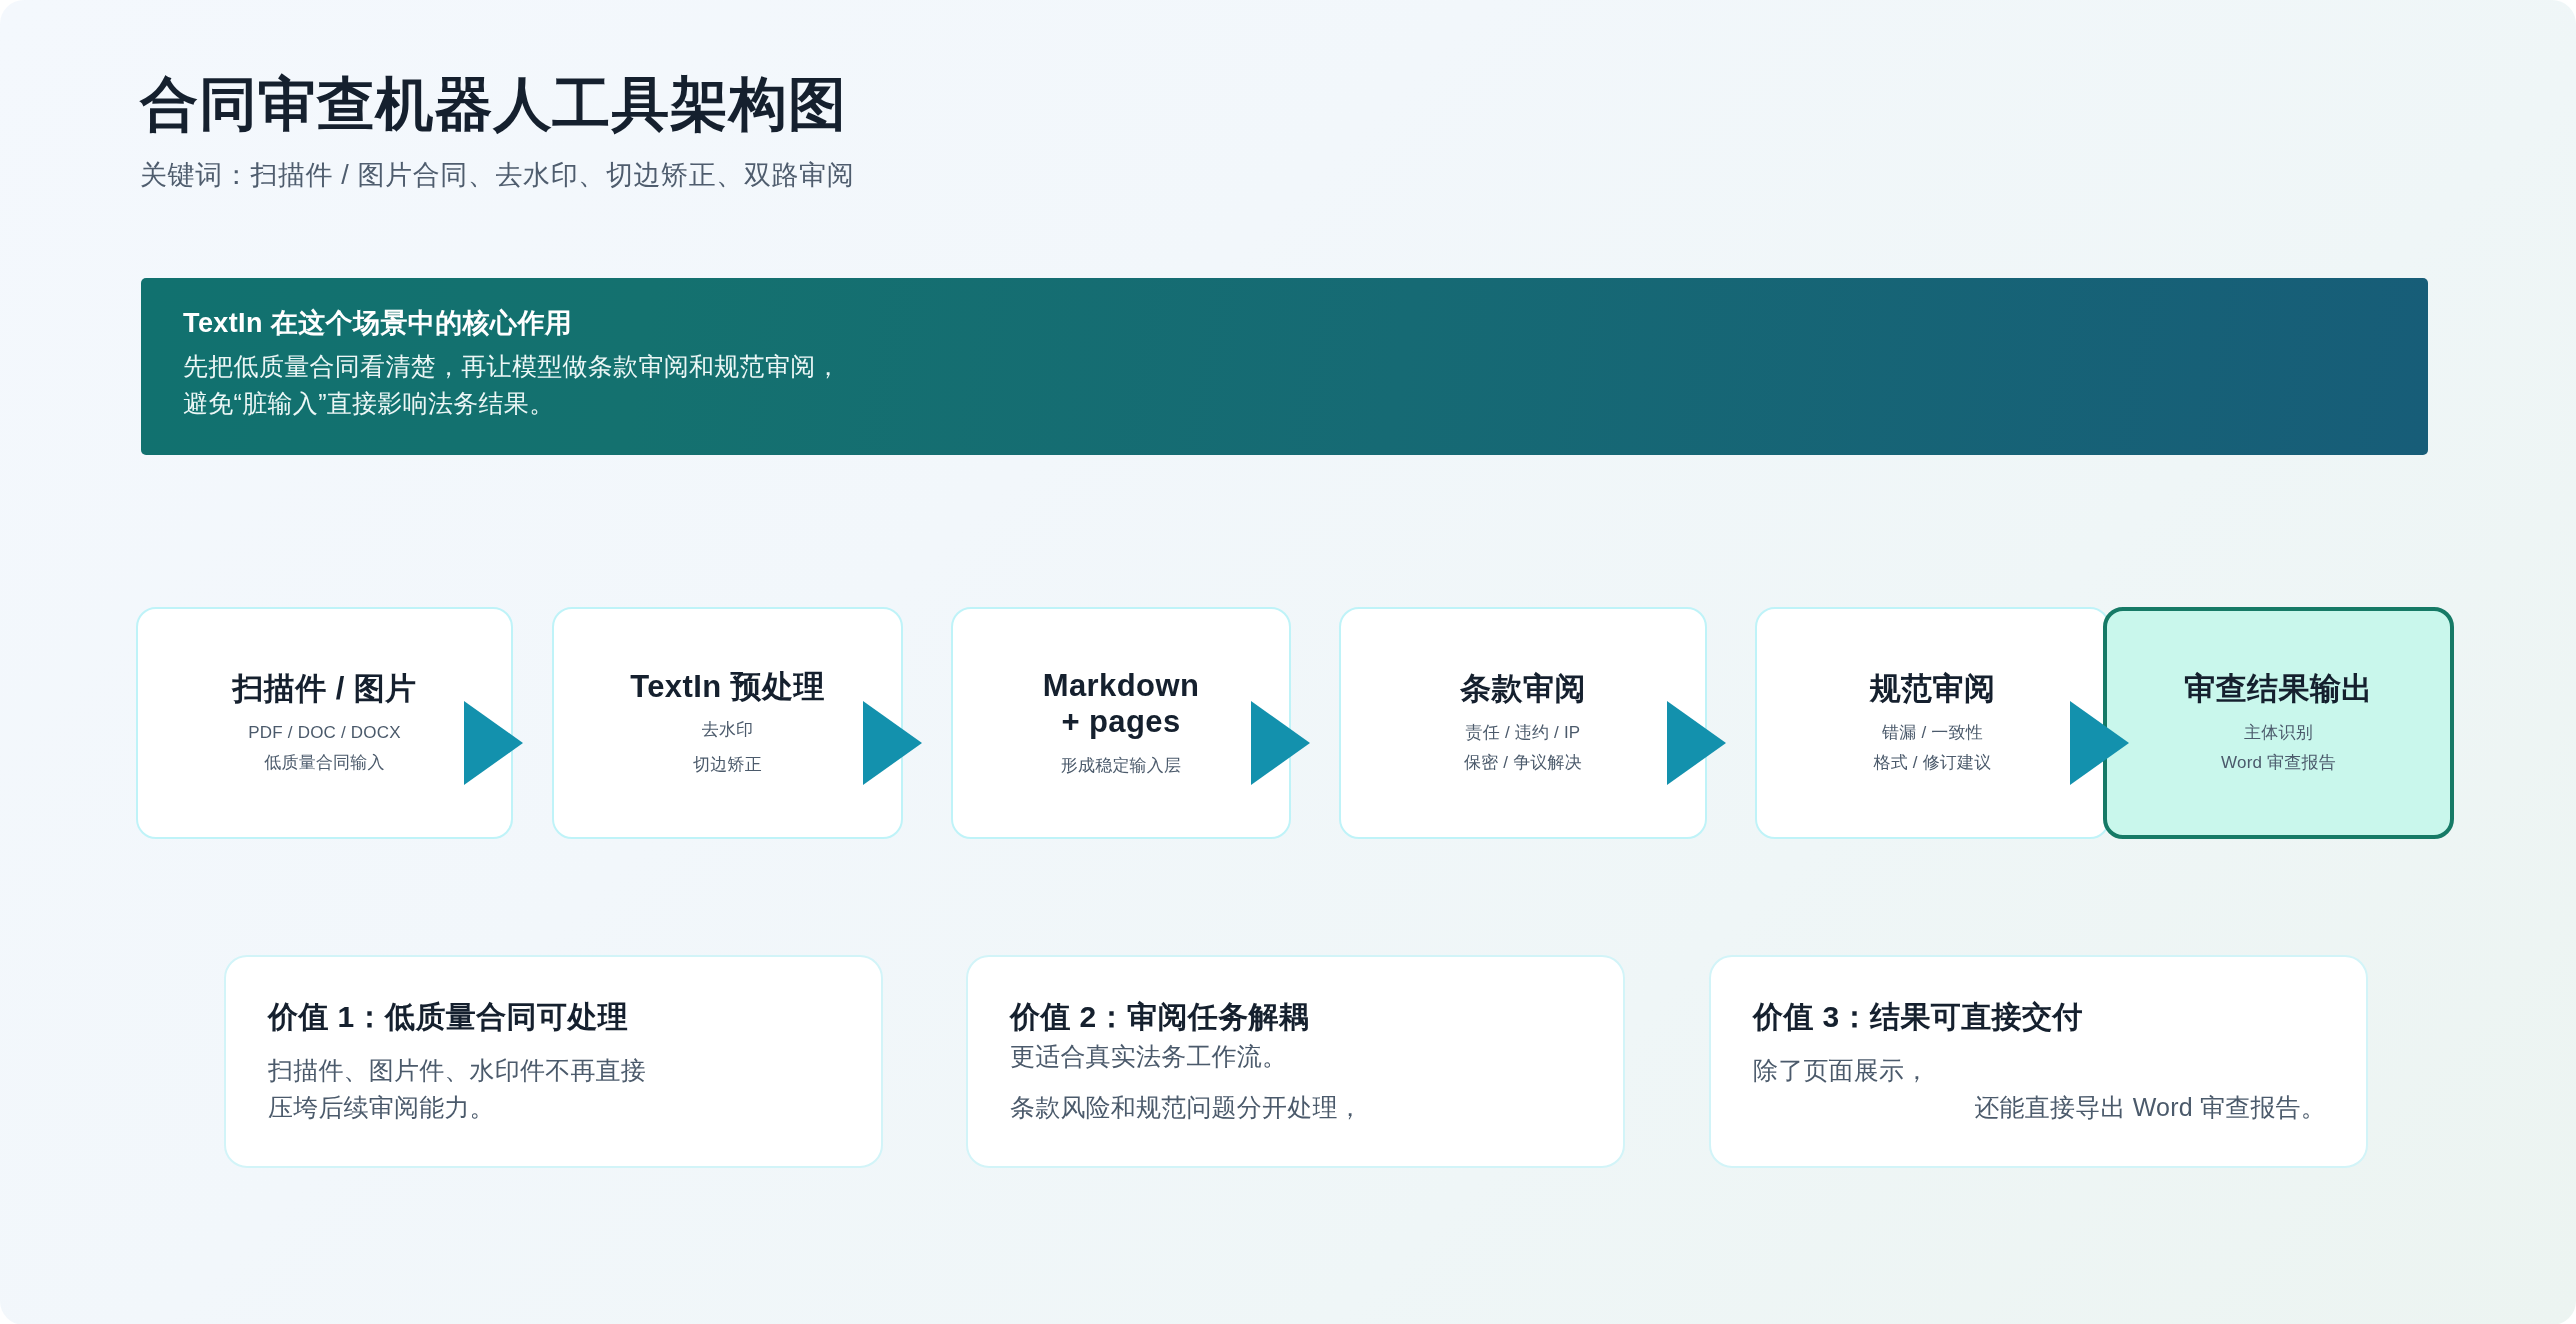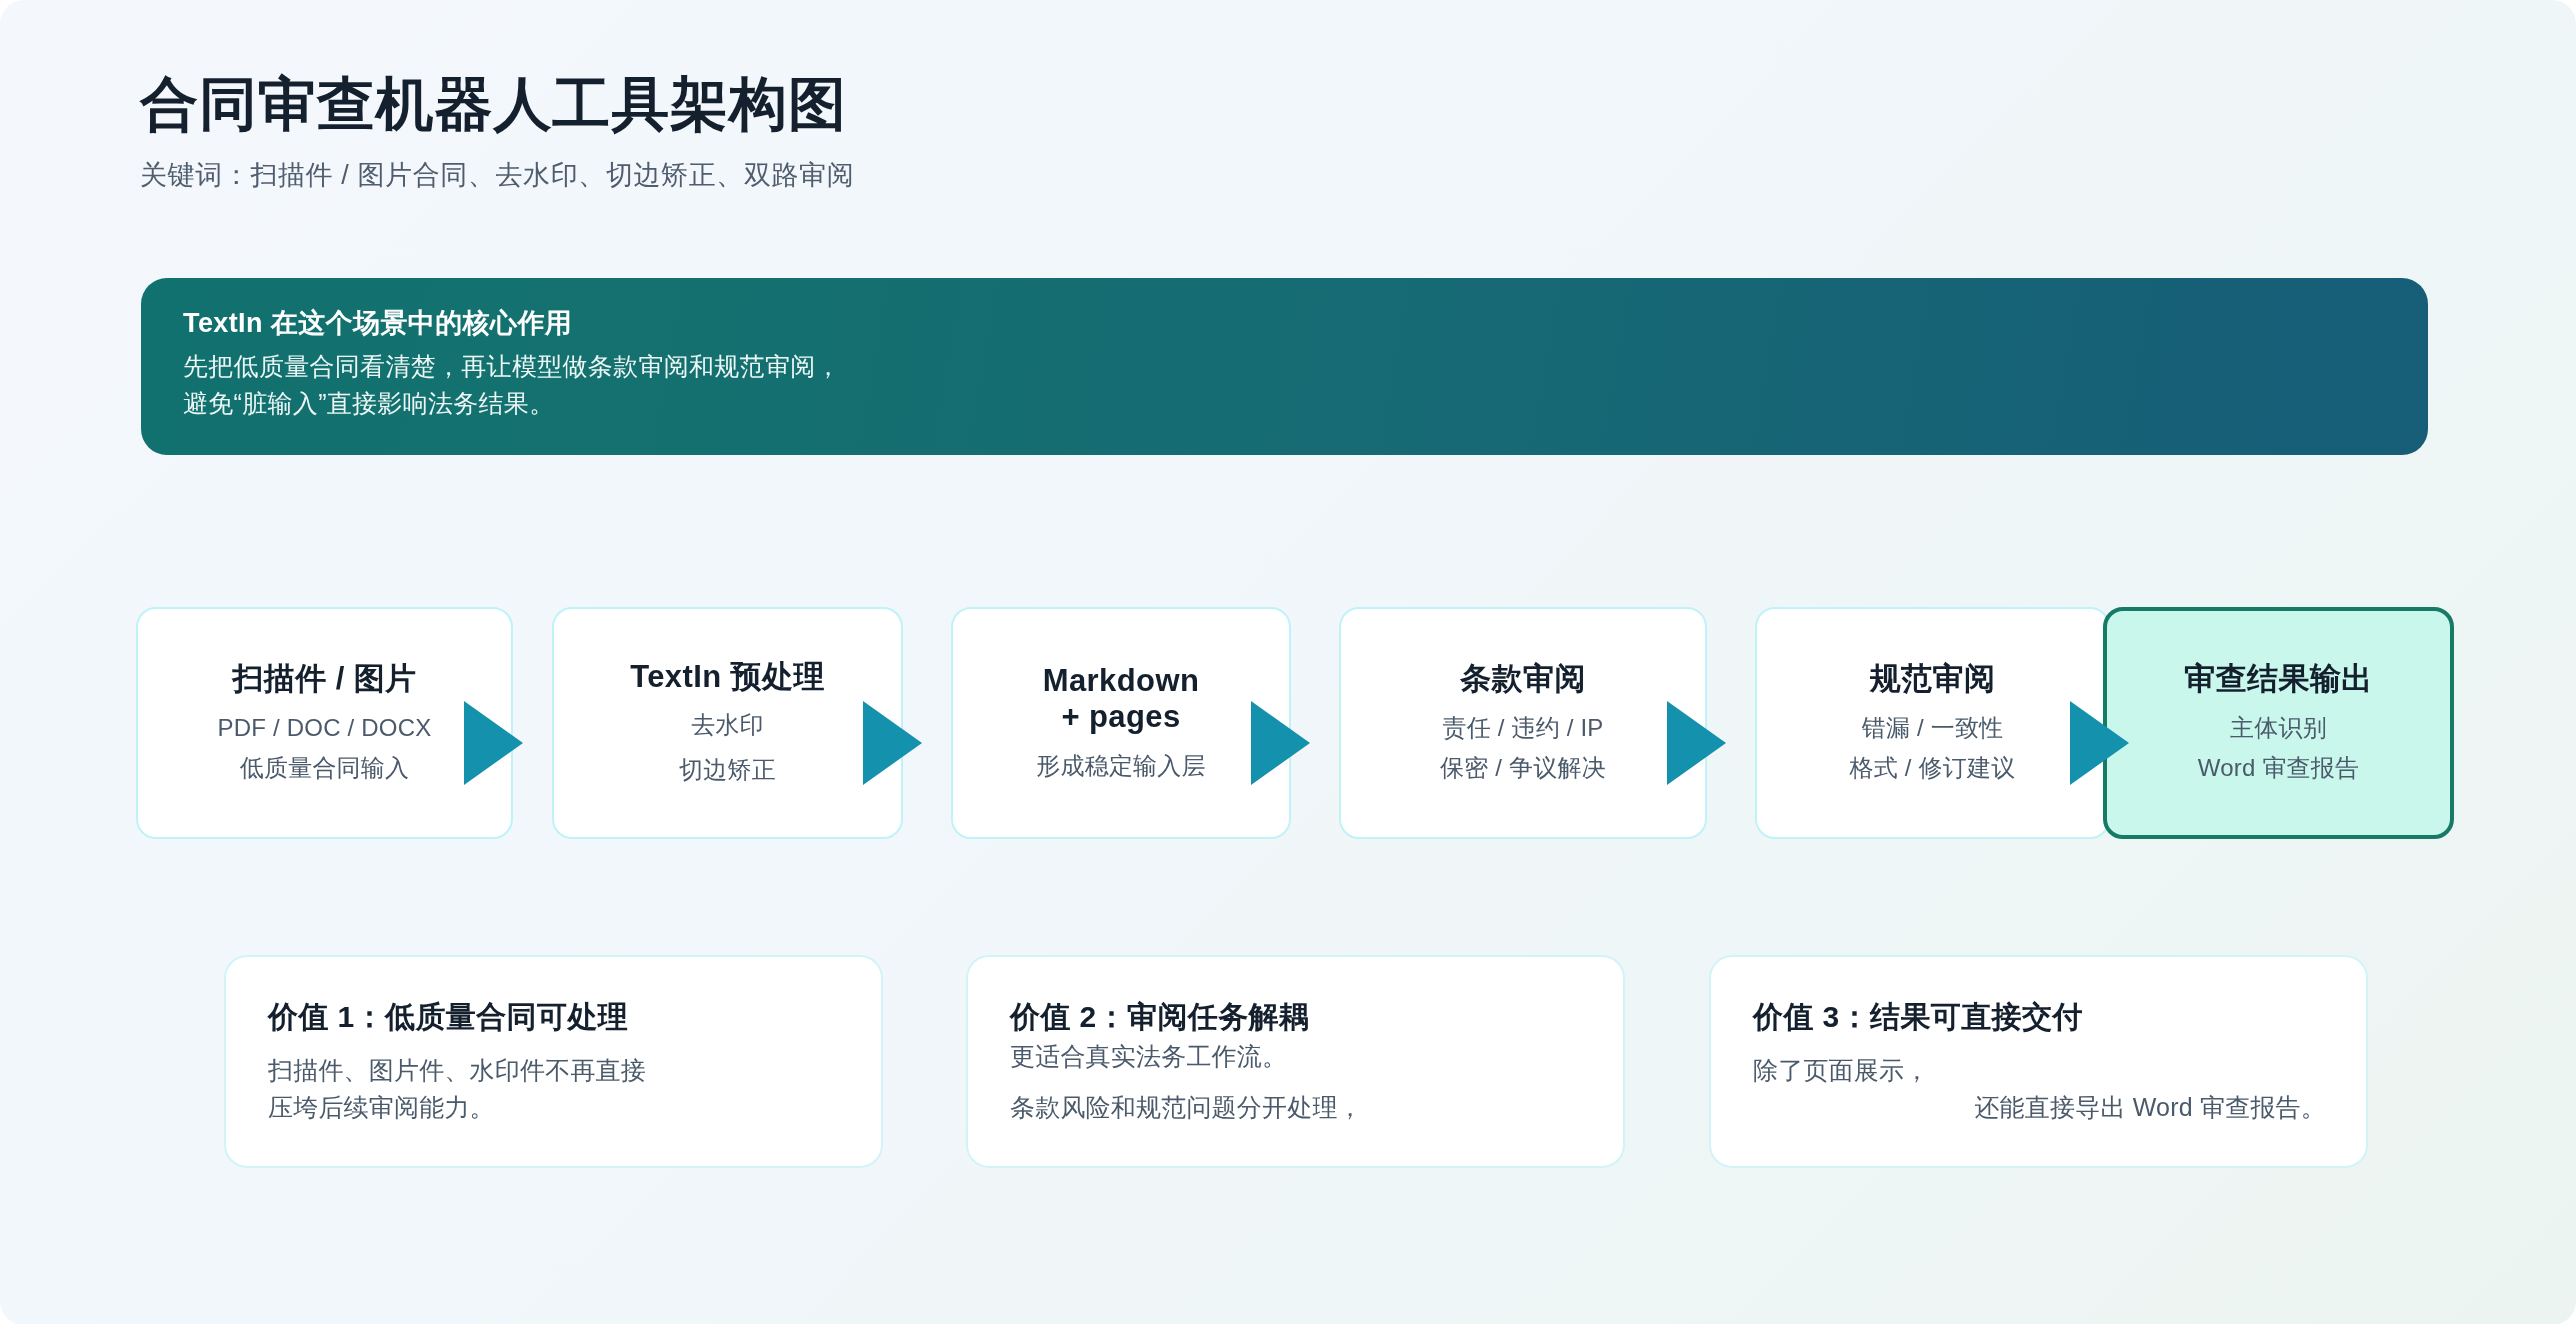--- a/index.html
+++ b/index.html
@@ -42,21 +42,21 @@
     white-space: nowrap;
   }
 
   
   .banner {
     position: absolute;
     left: 141px;
     top: 278px;
     width: 2287px;
     height: 177px;
-    border-radius: 26px;
+    border-radius: 5px;
     background: linear-gradient(100deg, #11716f 0%, #14716f 22%, #166a74 55%, #175d78 100%);
     color: #ffffff;
     padding: 27px 42px 0 42px;
   }
 
   .banner-title {
     font-size: 27px;
     font-weight: 700;
     letter-spacing: 0.4px;
     margin-bottom: 7.4px;
@@ -106,21 +106,21 @@
     letter-spacing: 0.4px;
     text-align: center;
     line-height: 1.18;
     white-space: nowrap;
   }
 
   .flow-card-title.two-line { white-space: normal; }
 
   .flow-card-sub {
     margin-top: 13px;
-    font-size: 24px;
+    font-size: 17px;
     font-weight: 400;
     color: #4b5a6b;
     text-align: center;
     line-height: 1.42;
     letter-spacing: 0.2px;
     white-space: nowrap;
   }
 
   .flow-arrow {
     position: absolute;

